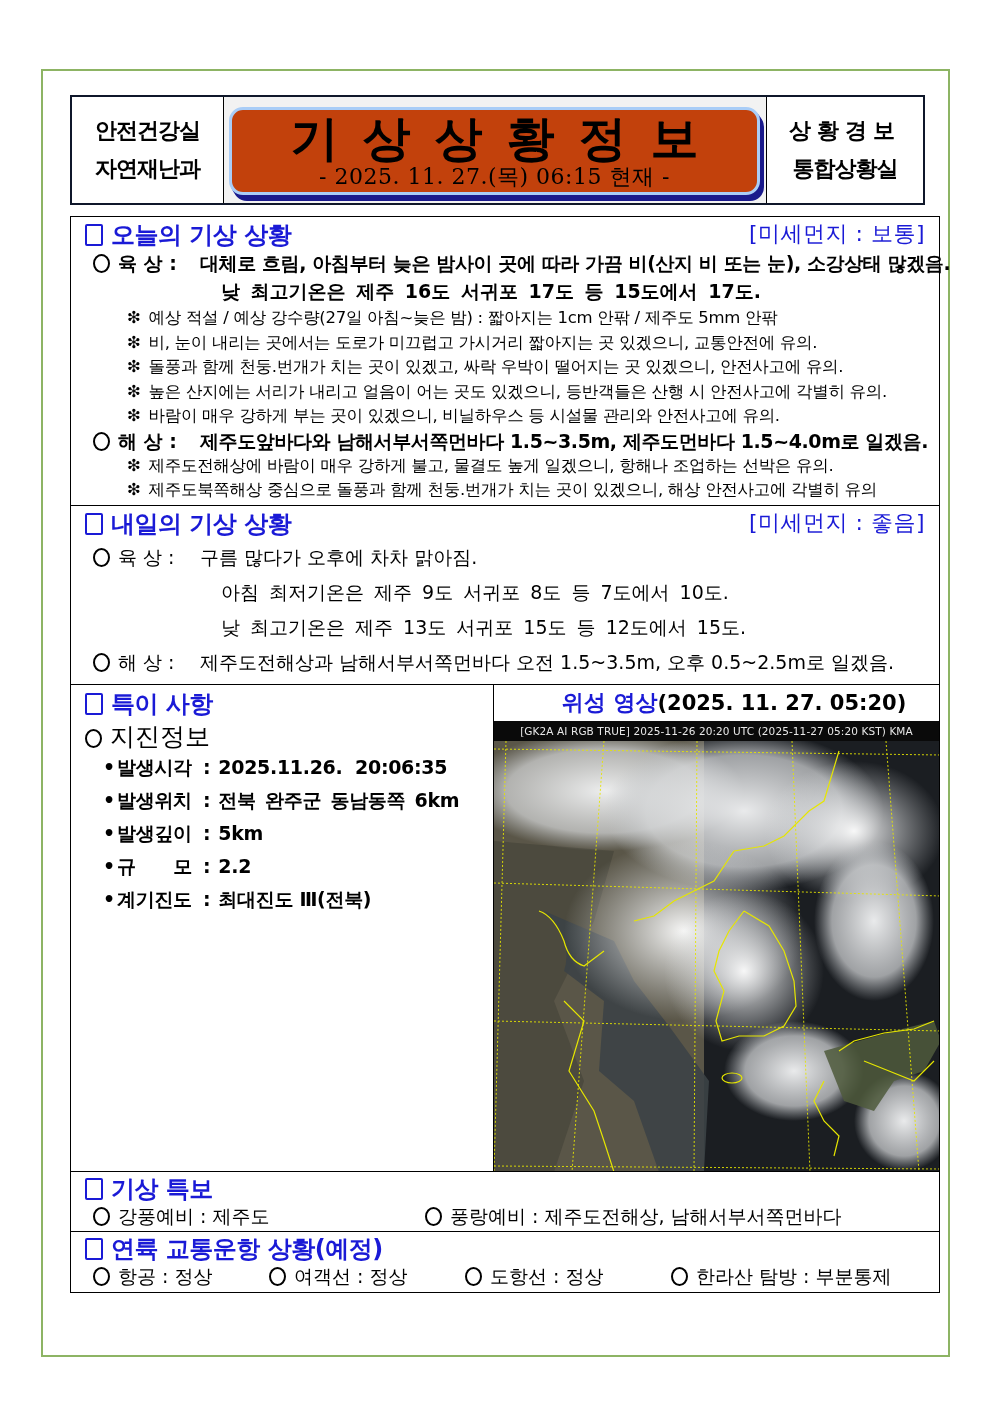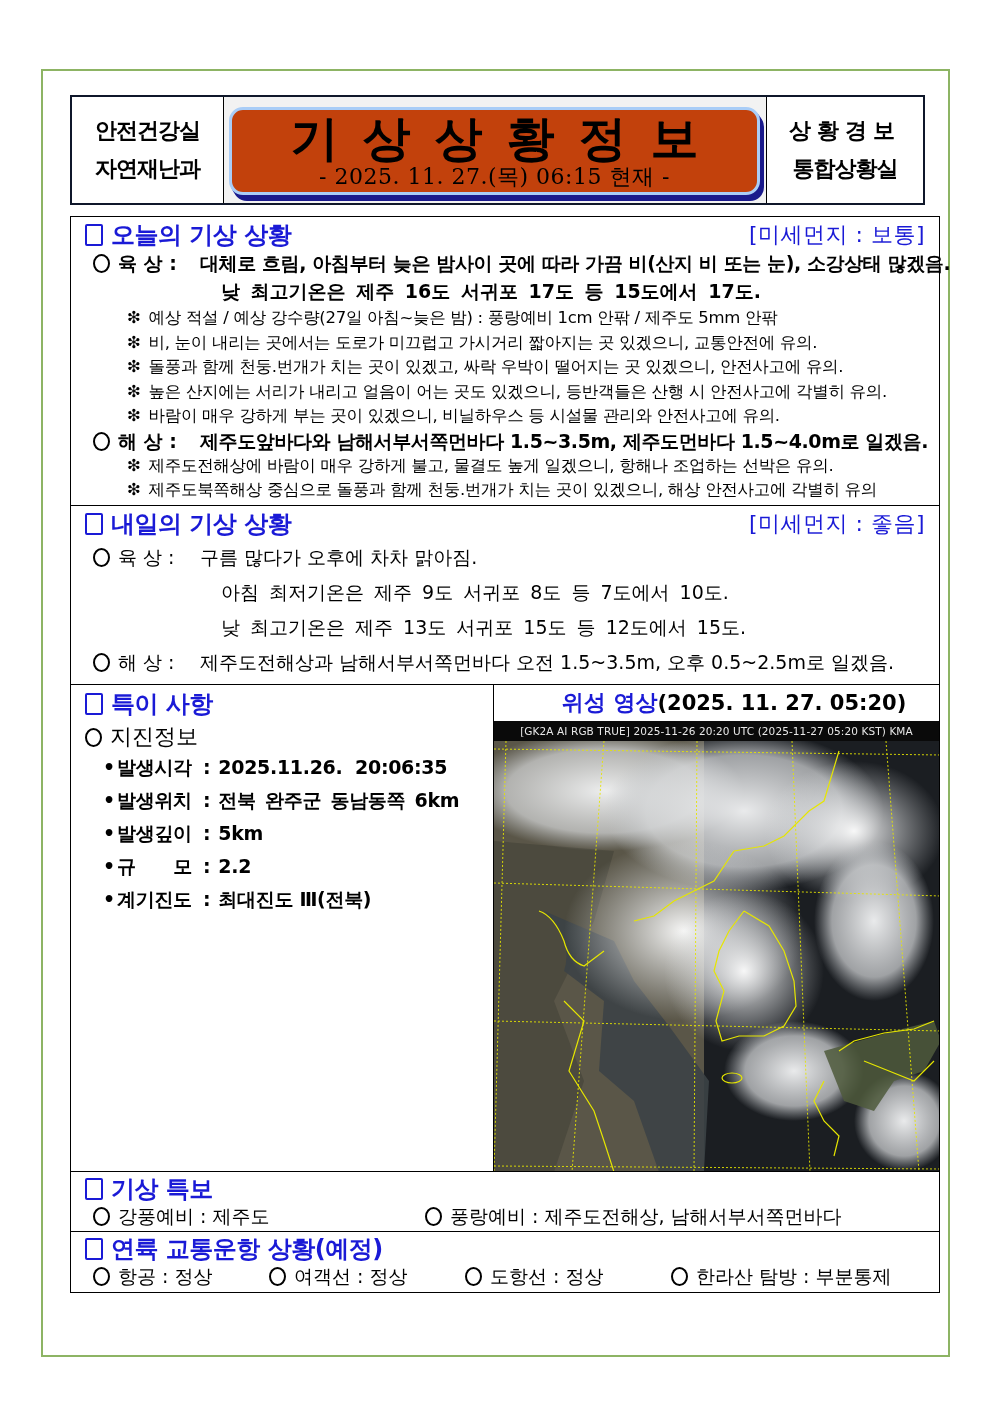--- a/index.html
+++ b/index.html
@@ -16,21 +16,21 @@
   .hdr-right .spaced { letter-spacing: 6px; }
   .hdr-center { flex: 1; background: #f2f2f2; position: relative; }
   .title-box { position: absolute; left: 5px; top: 10px; right: 6px; bottom: 8px; border-radius: 14px; background: #c2410c; border: 3px solid #a9cdf7; box-shadow: 4px 6px 0 #1a1a8c, 2px 3px 0 #3232b4; display: flex; flex-direction: column; align-items: center; justify-content: center; }
   .title-main { font-size: 48px; font-weight: bold; letter-spacing: 24px; line-height: 52px; padding-left: 24px; }
   .title-sub { font-family: "DejaVu Serif", "Liberation Serif", serif; font-size: 22px; line-height: 26px; letter-spacing: 0.5px; }
 
   
   .tbl { position: absolute; left: 70px; top: 216px; width: 870px; border: 1.5px solid #000; }
   .sec { border-bottom: 1.5px solid #000; position: relative; }
   .sec:last-child { border-bottom: none; }
-  .sec-head { display: flex; justify-content: space-between; align-items: center; padding: 2px 14px 0 14px; height: 34px; }
+  .sec-head { display: flex; justify-content: space-between; padding: 2px 14px 0 14px; height: 34px; }
   .sec-title { display: flex; align-items: center; gap: 8px; color: #1a1ad6; font-weight: bold; font-size: 24px; letter-spacing: -0.5px; }
   .box-icon { display: inline-block; width: 18px; height: 22px; border: 2px solid #1a1ad6; border-radius: 2px; }
   .dust { color: #1a1ad6; font-weight: normal; font-size: 22px; letter-spacing: 0.5px; }
 
   .row { display: flex; align-items: baseline; font-size: 19px; line-height: 25px; white-space: nowrap; }
   .circ { display: inline-block; width: 17px; height: 19px; border: 2px solid #000; border-radius: 50%; margin-right: 8px; position: relative; top: 3px; flex: none; }
   .lbl { width: 82px; flex: none; }
   .note { font-size: 16.5px; line-height: 24.5px; padding-left: 34px; white-space: nowrap; letter-spacing: -0.3px; }
   .note .ast { margin-right: 8px; }
   .bold { font-weight: bold; }
@@ -38,21 +38,21 @@
 
   .today-body { padding: 0 8px 2px 22px; }
   .tomorrow-body { padding: 0 8px 4px 22px; }
   .tomorrow-body .row { line-height: 35px; }
 
   
   .split { display: flex; height: 487px; }
   .special { width: 423px; border-right: 1.5px solid #000; padding: 0; }
   .special .sec-head { padding-left: 14px; height: 36px; }
   .quake { padding: 2px 0 0 14px; }
-  .quake-title { font-size: 22px; line-height: 28px; display: flex; align-items: baseline; }
+  .quake-title { font-size: 25px; line-height: 28px; display: flex; align-items: baseline; }
   .bullet-row { display: flex; align-items: baseline; font-size: 19px; line-height: 33px; padding-left: 18px; font-weight: bold; letter-spacing: -0.3px; }
   .dot { width: 14px; flex: none; font-weight: bold; }
   .bk { width: 86px; flex: none; }
   .scale-k { display: flex; justify-content: space-between; width: 75px; margin-right: 11px; }
   .colon { margin-right: 8px; }
 
   .sat { flex: 1; position: relative; }
   .sat-title { height: 36px; display: flex; align-items: center; justify-content: center; font-size: 21px; font-weight: bold; }
   .sat-title .blue { color: #1a1ad6; font-size: 22px; margin-left: 35px; }
   .sat-bar { height: 20px; background: #0a0a0a; color: #e8e8e8; font-size: 10.5px; display: flex; align-items: center; justify-content: center; letter-spacing: 0.1px; }
@@ -99,21 +99,21 @@
     </div>
     <div class="today-body">
       <div class="row bold">
         <span class="circ"></span>
         <span class="lbl">육 상 :</span>
         <span style="letter-spacing:-0.4px">대체로 흐림, 아침부터 늦은 밤사이 곳에 따라 가끔 비(산지 비 또는 눈), 소강상태 많겠음.</span>
       </div>
       <div class="row bold indent" style="line-height:30px">
         <span style="word-spacing:4px">낮 최고기온은 제주 16도 서귀포 17도 등 15도에서 17도.</span>
       </div>
-      <div class="note"><span class="ast">❇</span><span>예상 적설 / 예상 강수량(27일 아침~늦은 밤) : 풍랑예비 1cm 안팎 / 제주도 5mm 안팎</span></div>
+      <div class="note"><span class="ast">❇</span><span>예상 적설 / 예상 강수량(27일 아침~늦은 밤) : 짧아지는 1cm 안팎 / 제주도 5mm 안팎</span></div>
       <div class="note"><span class="ast">❇</span><span>비, 눈이 내리는 곳에서는 도로가 미끄럽고 가시거리 짧아지는 곳 있겠으니, 교통안전에 유의.</span></div>
       <div class="note"><span class="ast">❇</span><span>돌풍과 함께 천둥.번개가 치는 곳이 있겠고, 싸락 우박이 떨어지는 곳 있겠으니, 안전사고에 유의.</span></div>
       <div class="note"><span class="ast">❇</span><span>높은 산지에는 서리가 내리고 얼음이 어는 곳도 있겠으니, 등반객들은 산행 시 안전사고에 각별히 유의.</span></div>
       <div class="note"><span class="ast">❇</span><span>바람이 매우 강하게 부는 곳이 있겠으니, 비닐하우스 등 시설물 관리와 안전사고에 유의.</span></div>
       <div class="row bold">
         <span class="circ"></span>
         <span class="lbl">해 상 :</span>
         <span style="letter-spacing:-0.4px">제주도앞바다와 남해서부서쪽먼바다 1.5~3.5m, 제주도먼바다 1.5~4.0m로 일겠음.</span>
       </div>
       <div class="note"><span class="ast">❇</span><span>제주도전해상에 바람이 매우 강하게 불고, 물결도 높게 일겠으니, 항해나 조업하는 선박은 유의.</span></div>

